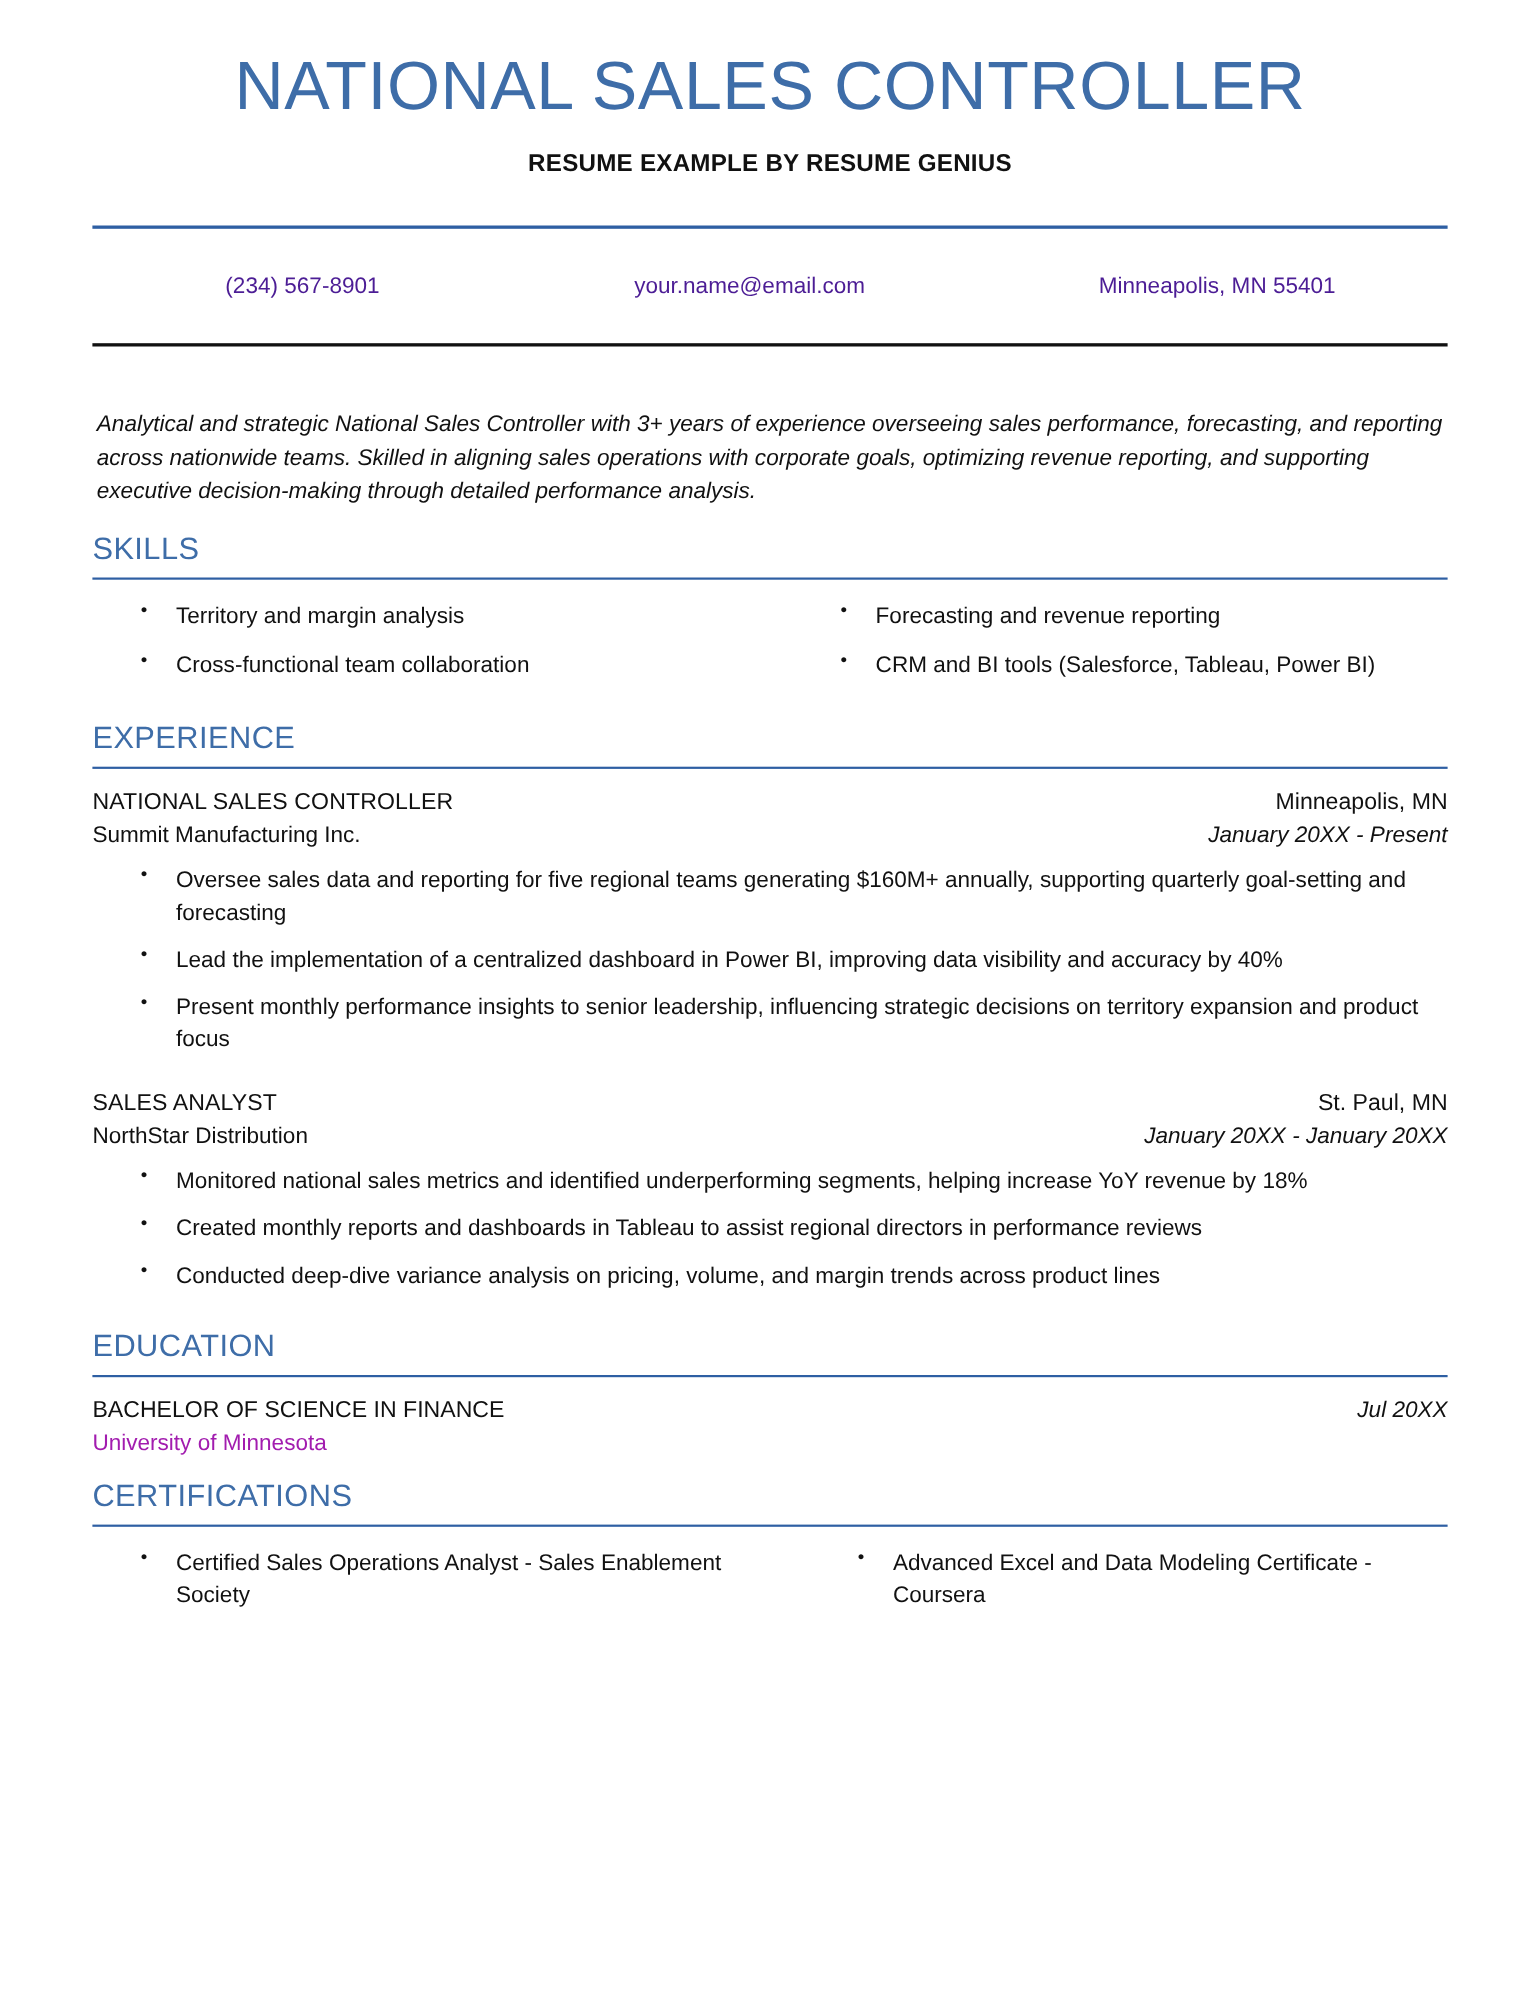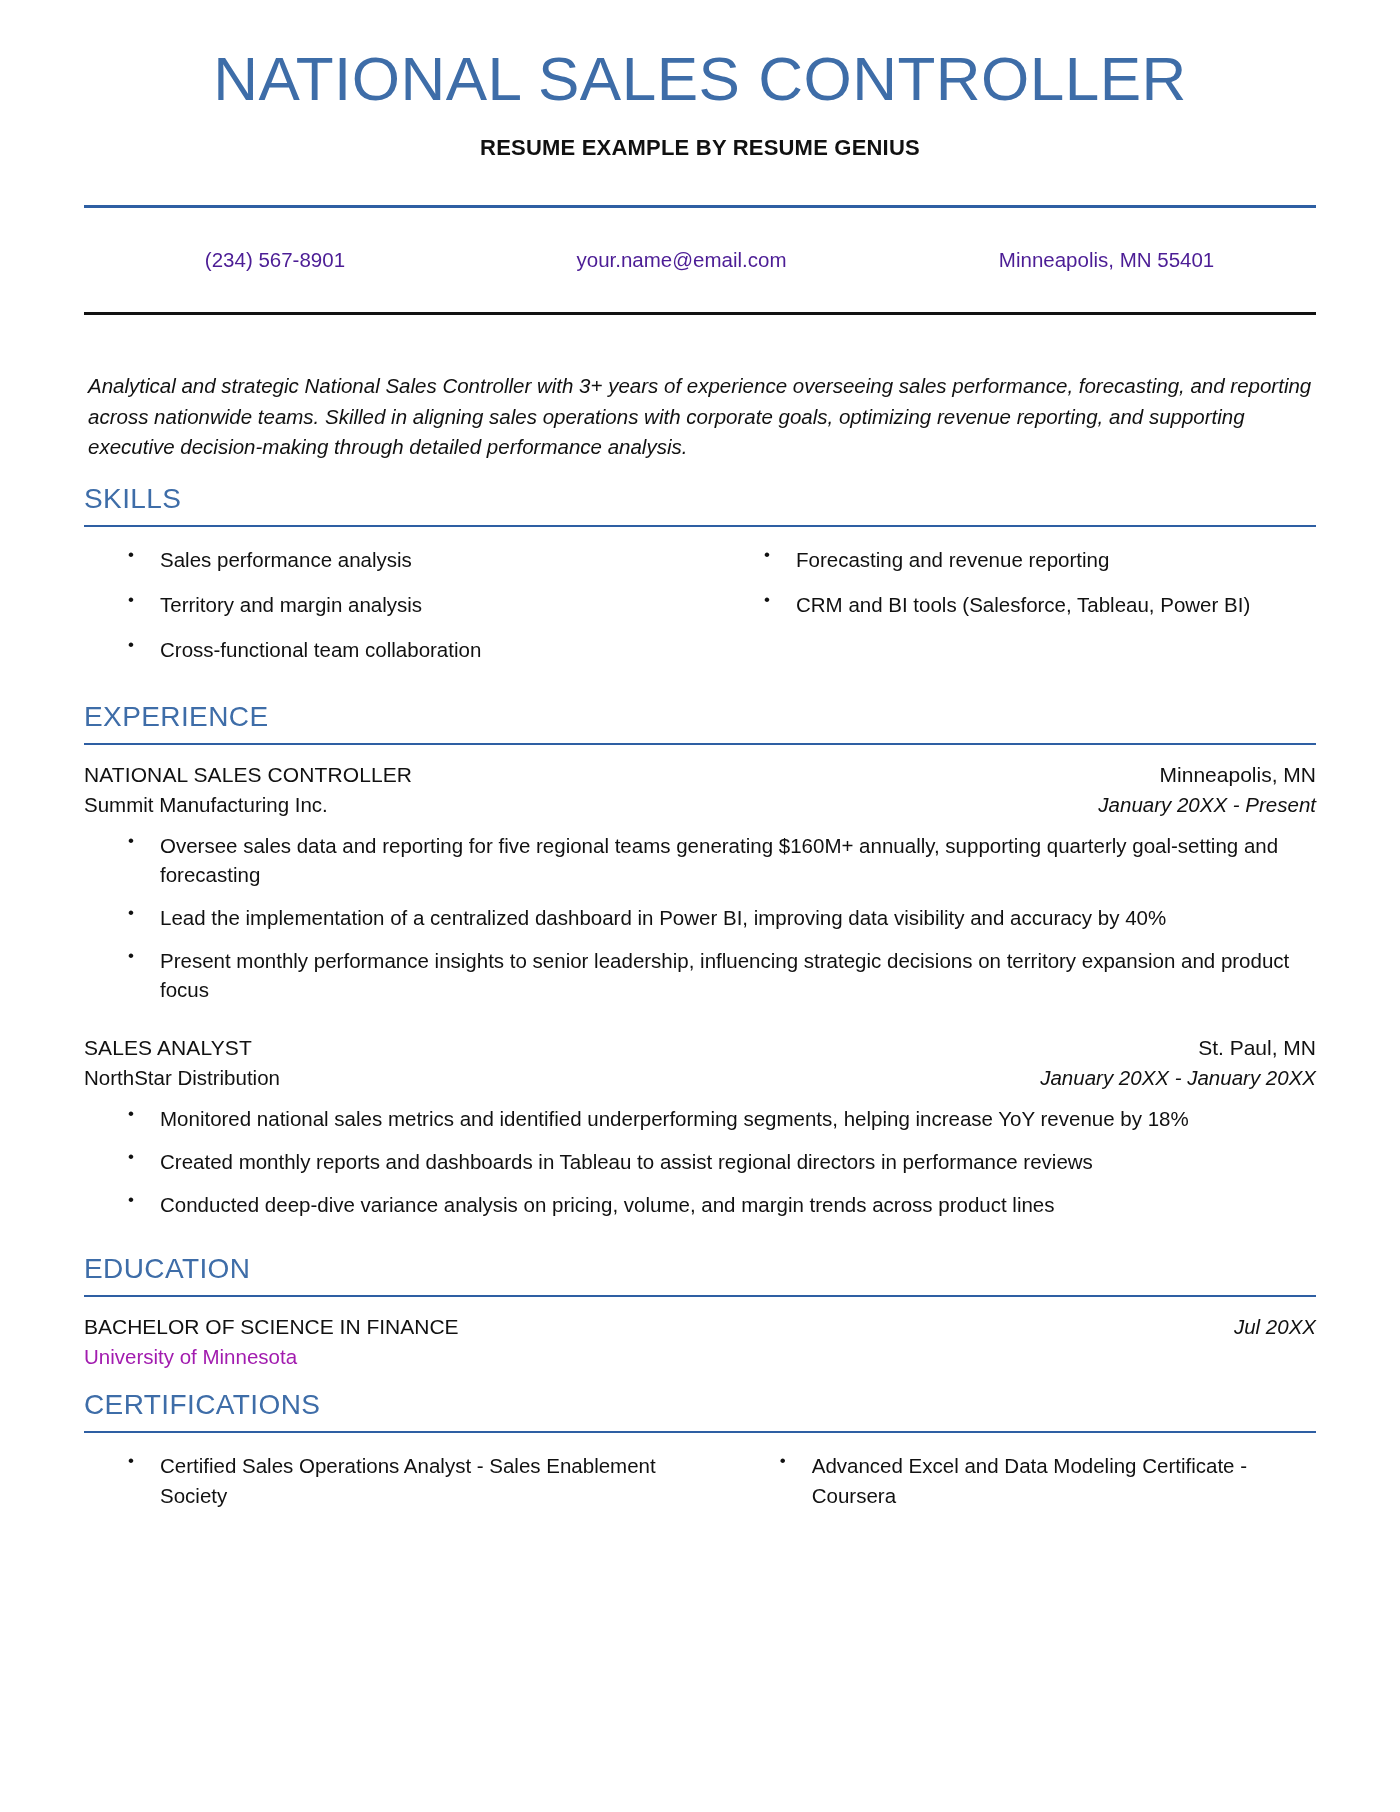--- a/index.html
+++ b/index.html
@@ -210,21 +210,20 @@
   <hr class="rule-dark">
 
   <div class="summary">Analytical and strategic National Sales Controller with 3+ years of experience overseeing sales performance, forecasting, and reporting across nationwide teams. Skilled in aligning sales operations with corporate goals, optimizing revenue reporting, and supporting executive decision-making through detailed performance analysis.</div>
 
   <div class="section-block">
     <div class="section-heading">SKILLS</div>
     <hr class="rule-blue-thin">
     <div class="skills-grid">
       <div class="skills-col left">
         <ul class="bullets">
-          <li>Sales performance analysis</li>
           <li>Territory and margin analysis</li>
           <li>Cross-functional team collaboration</li>
         </ul>
       </div>
       <div class="skills-col right">
         <ul class="bullets">
           <li>Forecasting and revenue reporting</li>
           <li>CRM and BI tools (Salesforce, Tableau, Power BI)</li>
         </ul>
       </div>

